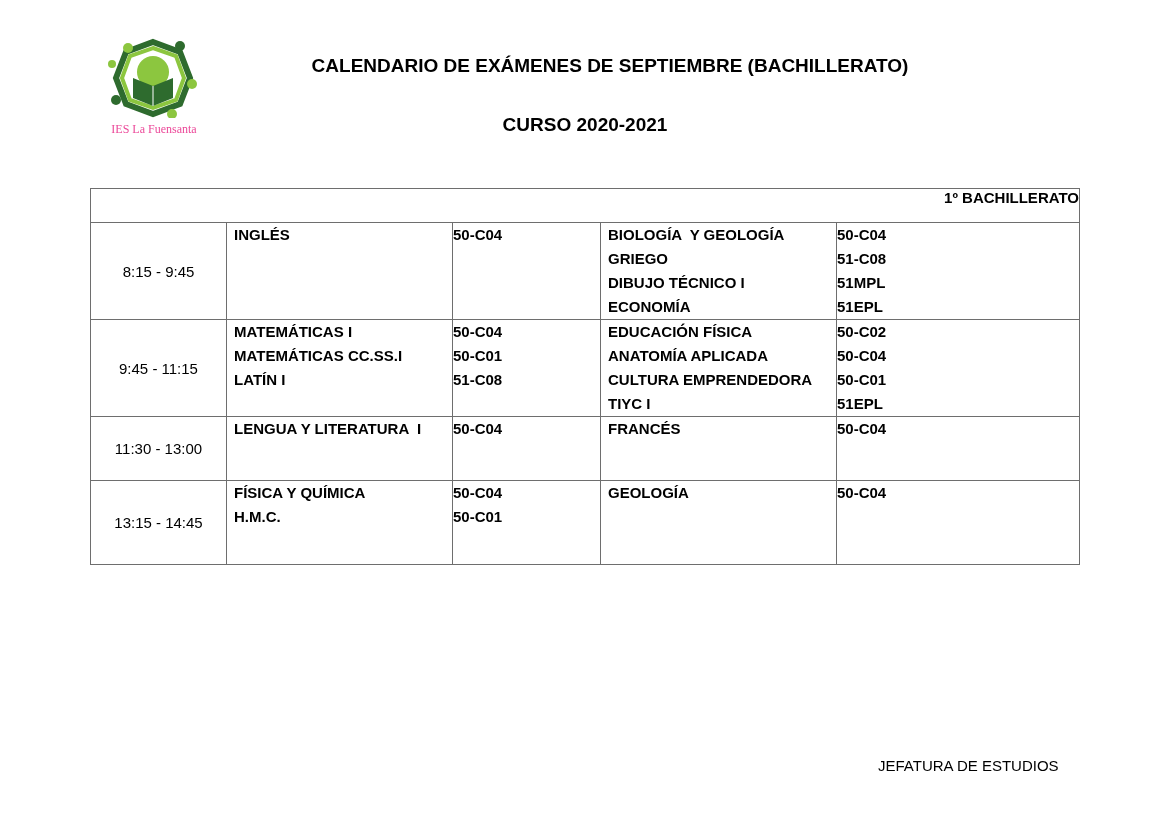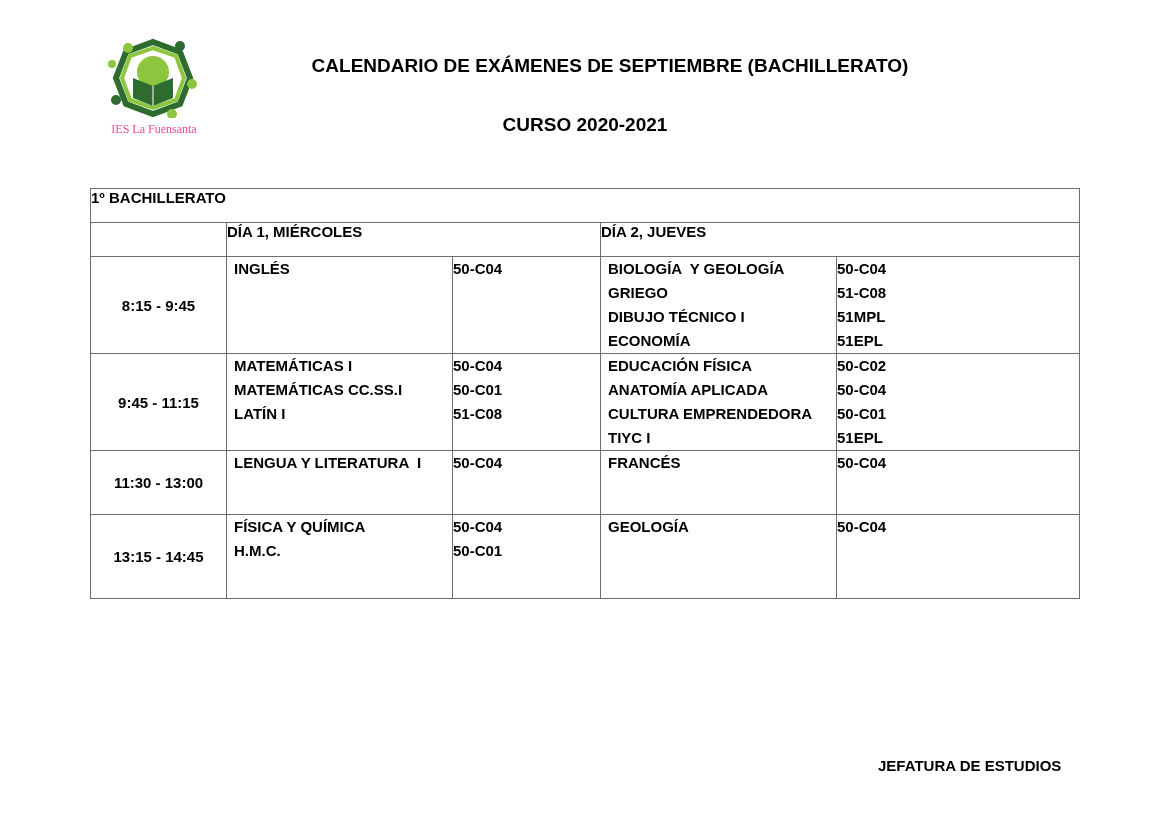--- a/index.html
+++ b/index.html
@@ -7,26 +7,26 @@
          font-family:"Liberation Sans", sans-serif; color:#000; }
   .logo { position:absolute; left:96px; top:36px; width:120px; height:102px; }
   .logo svg { position:absolute; left:12px; top:2px; }
   .logo-text { position:absolute; left:0; top:86px; width:116px; text-align:center;
                font-family:"Liberation Serif", serif; font-size:12px; color:#ec4899; }
   .title { position:absolute; left:230px; width:760px; text-align:center; font-weight:bold; font-size:19px; }
   .t1 { top:55px; }
   .t2 { top:103px; left:285px; width:600px;margin-top:11px; }
   table.grid { position:absolute; left:90px; top:188px; width:989px; border-collapse:collapse; table-layout:fixed; }
   table.grid td { border:1px solid #6e6e6e; padding:0; vertical-align:top; font-size:15px; }
-  .h-row td { font-weight:bold; font-size:19px; text-align:left; height:33px; vertical-align:middle; }
-  .hora { font-weight:bold; text-align:center; vertical-align:middle !important; font-size:15px;margin-left:31px; }
+  .h-row td { font-weight:bold; font-size:19px; text-align:right; height:33px; vertical-align:middle; }
+  .hora { font-weight:normal; text-align:center; vertical-align:middle !important; font-size:15px;margin-left:31px; }
   .mat { padding-left:7px !important; }
   .aula { text-align:left; }
   .line { height:24px; line-height:24px; white-space:pre;font-weight:bold; }
-  .footer { position:absolute; left:878px; top:757px; font-weight:bold; font-size:15px; }
+  .footer { position:absolute; left:878px; top:757px; font-weight:normal; font-size:15px; }
 </style>
 </head>
 <body>
 
 <div class="logo">
   <svg width="90" height="80" viewBox="0 0 90 80">
     <polygon points="45,4 72,14 82,40 72,66 45,76 18,66 8,40 18,14" fill="none" stroke="#2e6b2e" stroke-width="6"></polygon>
     <polygon points="45,10 68,18 76,40 68,62 45,70 22,62 14,40 22,18" fill="none" stroke="#8cc63f" stroke-width="4"></polygon>
     <circle cx="45" cy="34" r="16" fill="#8cc63f"></circle>
     <polygon points="25,40 45,48 65,40 65,60 45,68 25,60" fill="#2e6b2e"></polygon>
@@ -48,25 +48,20 @@
   <colgroup>
     <col style="width:136px">
       <col style="width:226px">
       <col style="width:148px">
       <col style="width:236px">
       <col style="width:243px">
   </colgroup>
   <tbody>
       <tr class="h-row">
     <td colspan="5">1º BACHILLERATO</td>
-  </tr>
-  <tr class="h-row">
-    <td></td>
-    <td colspan="2">DÍA 1, MIÉRCOLES</td>
-    <td colspan="2">DÍA 2, JUEVES</td>
   </tr>
   </tbody>
     <tbody id="rows">
       <tr style="height: 95px;">
         <td class="hora">8:15 - 9:45</td>
         <td class="mat">
           <div class="line">INGLÉS</div>
         </td>
         <td class="aula">
           <div class="line">50-C04</div>

